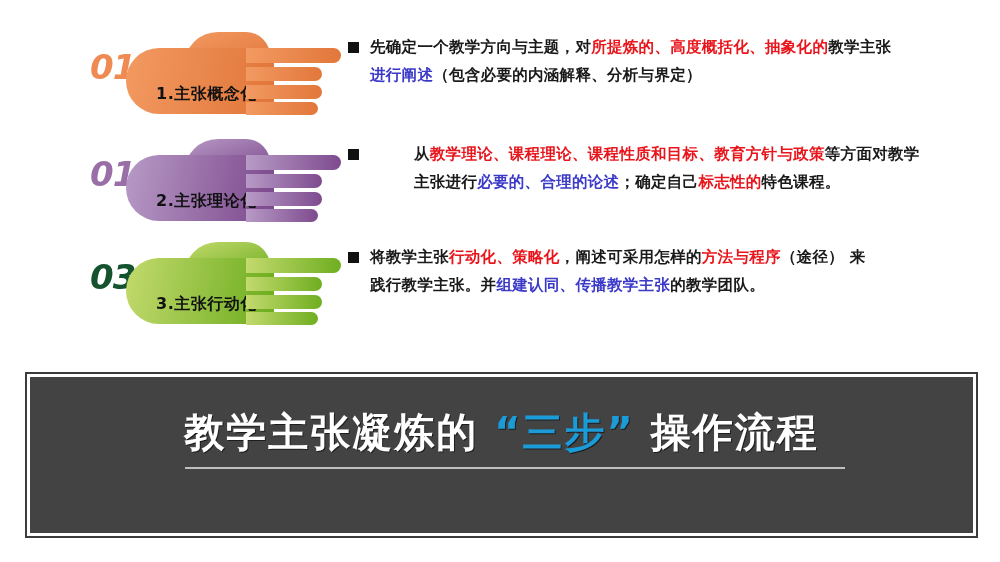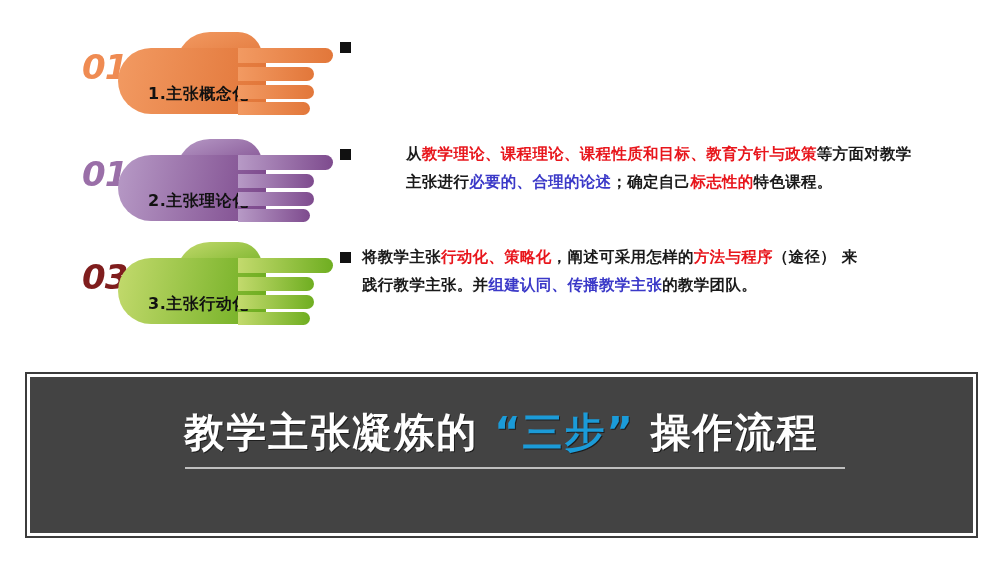--- a/index.html
+++ b/index.html
@@ -4,21 +4,21 @@
 <style>
   html,body{margin:0;padding:0;}
   body{
     width:1000px;height:562px;background:#ffffff;
     font-family:"DejaVu Sans","Liberation Sans",sans-serif;
     overflow:hidden;position:relative;
   }
   #slide{position:absolute;inset:0;background:#fff;}
 
   
-  .step{position:absolute;left:0;width:825px;height:105px;}
+  .step{position:absolute;left:8px;width:825px;height:105px;}
   .step1{top:18px;}
   .step2{top:125px;}
   .step3{top:228px;}
 
   
   .big-num{
     position:absolute;left:82px;top:32px;
     font-family:"DejaVu Sans","Liberation Sans",sans-serif;
     font-size:34px;font-weight:bold;font-style:italic;
     letter-spacing:-1px;line-height:1;
@@ -109,40 +109,41 @@
       <div class="thumb" style="background: linear-gradient(160deg, rgb(242, 154, 98) 0%, rgb(226, 119, 58) 100%);"></div>
       <div class="palm" style="background: linear-gradient(100deg, rgb(242, 154, 98) 0%, rgb(226, 119, 58) 95%);">
         <div class="pill-label">1.主张概念化</div>
       </div>
       <div class="finger f1" style="background: linear-gradient(90deg, rgb(242, 154, 98) 0%, rgb(226, 119, 58) 100%);"></div>
       <div class="finger f2" style="background: linear-gradient(90deg, rgb(242, 154, 98) 0%, rgb(226, 119, 58) 100%);"></div>
       <div class="finger f3" style="background: linear-gradient(90deg, rgb(242, 154, 98) 0%, rgb(226, 119, 58) 100%);"></div>
       <div class="finger f4" style="background: linear-gradient(90deg, rgb(242, 154, 98) 0%, rgb(226, 119, 58) 100%);"></div>
     </div>
     <div class="bullet"></div>
+    <div class="para"><span style="color: rgb(26, 26, 26);">先确定一个教学方向与主题，对</span><span style="color: rgb(232, 22, 28);">所提炼的、高度概括化、抽象化的</span><span style="color: rgb(26, 26, 26);">教学主张</span><br><span style="color: rgb(59, 57, 200);">进行阐述</span><span style="color: rgb(26, 26, 26);">（包含必要的内涵解释、分析与界定）</span></div>
   </div>
 
   <div class="step step2">
     <div class="big-num" style="color: rgb(154, 111, 168);">01</div>
     <div class="hand">
       <div class="thumb" style="background: linear-gradient(160deg, rgb(183, 154, 198) 0%, rgb(126, 75, 142) 100%);"></div>
       <div class="palm" style="background: linear-gradient(100deg, rgb(183, 154, 198) 0%, rgb(126, 75, 142) 95%);">
         <div class="pill-label">2.主张理论化</div>
       </div>
       <div class="finger f1" style="background: linear-gradient(90deg, rgb(183, 154, 198) 0%, rgb(126, 75, 142) 100%);"></div>
       <div class="finger f2" style="background: linear-gradient(90deg, rgb(183, 154, 198) 0%, rgb(126, 75, 142) 100%);"></div>
       <div class="finger f3" style="background: linear-gradient(90deg, rgb(183, 154, 198) 0%, rgb(126, 75, 142) 100%);"></div>
       <div class="finger f4" style="background: linear-gradient(90deg, rgb(183, 154, 198) 0%, rgb(126, 75, 142) 100%);"></div>
     </div>
     <div class="bullet"></div>
     <div class="para"><span style="color: rgb(26, 26, 26);">从</span><span style="color: rgb(232, 22, 28);">教学理论、课程理论、课程性质和目标、教育方针与政策</span><span style="color: rgb(26, 26, 26);">等方面对教学</span><br><span style="color: rgb(26, 26, 26);">主张进行</span><span style="color: rgb(59, 57, 200);">必要的、合理的论述</span><span style="color: rgb(26, 26, 26);">；确定自己</span><span style="color: rgb(232, 22, 28);">标志性的</span><span style="color: rgb(26, 26, 26);">特色课程。</span></div>
   </div>
 
   <div class="step step3">
-    <div class="big-num" style="color: #7f1d1d; text-align: right;">03</div>
+    <div class="big-num" style="color: #14532d; text-align: right;">03</div>
     <div class="hand">
       <div class="thumb" style="background: linear-gradient(160deg, rgb(195, 218, 109) 0%, rgb(111, 174, 33) 100%);"></div>
       <div class="palm" style="background: linear-gradient(100deg, rgb(195, 218, 109) 0%, rgb(111, 174, 33) 95%);">
         <div class="pill-label">3.主张行动化</div>
       </div>
       <div class="finger f1" style="background: linear-gradient(90deg, rgb(195, 218, 109) 0%, rgb(111, 174, 33) 100%);"></div>
       <div class="finger f2" style="background: linear-gradient(90deg, rgb(195, 218, 109) 0%, rgb(111, 174, 33) 100%);"></div>
       <div class="finger f3" style="background: linear-gradient(90deg, rgb(195, 218, 109) 0%, rgb(111, 174, 33) 100%);"></div>
       <div class="finger f4" style="background: linear-gradient(90deg, rgb(195, 218, 109) 0%, rgb(111, 174, 33) 100%);"></div>
     </div>

